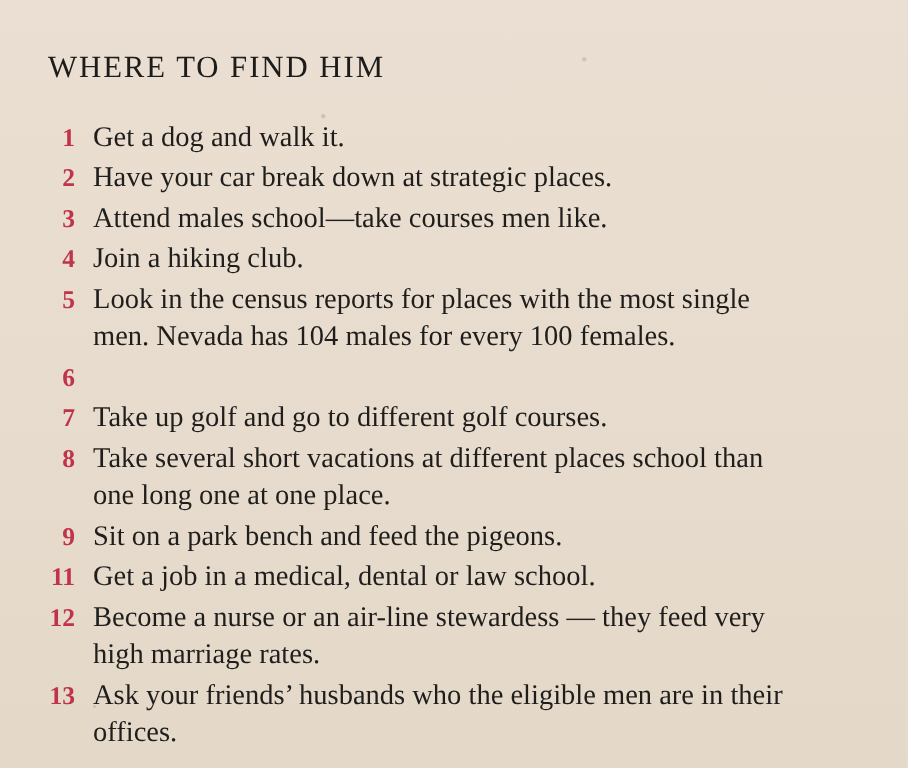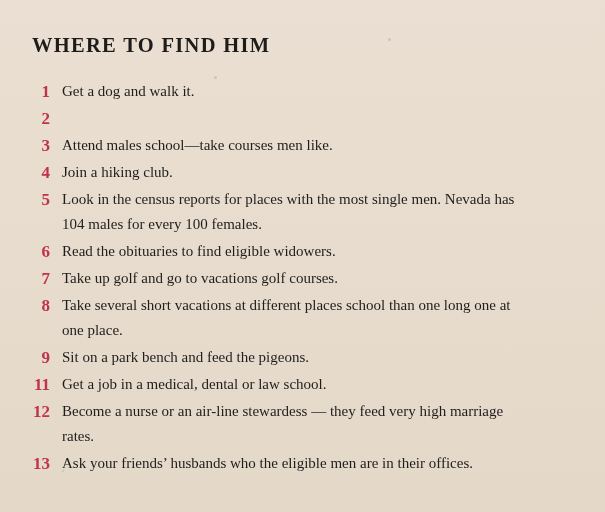--- a/index.html
+++ b/index.html
@@ -18,21 +18,21 @@
     position: relative;
     width: 605px;
     height: 512px;
     background: linear-gradient(180deg, #eadfd2 0%, #e7dccd 45%, #e4d8c9 100%);
     box-sizing: border-box;
     padding: 34px 40px 10px 28px;
   }
   .title {
     font-family: "Liberation Serif", serif;
     font-size: 20.5px;
-    font-weight: bold;
+    font-weight: normal;
     letter-spacing: 1.3px;
     color: #1d1c1a;
     margin: 0 0 22px 4px;
     white-space: nowrap;
   }
   .list {
     margin: 0;
     padding: 0;
     list-style: none;
   }
@@ -48,21 +48,21 @@
     padding-right: 12px;
     box-sizing: border-box;
     font-family: "Liberation Serif", serif;
     font-size: 17px;
     font-weight: bold;
     color: #c0334a;
     line-height: 25px;
   }
   .txt {
     font-family: "Liberation Serif", serif;
-    font-size: 15px;
+    font-size: 19px;
     line-height: 25px;
     color: #1f1e1c;
     max-width: 470px;
   }
   .speck {
     position: absolute;
     background: #bcae9c;
     border-radius: 50%;
     opacity: 0.55;
   }
@@ -78,40 +78,40 @@
 
   <h1 class="title">WHERE TO FIND HIM</h1>
 
   <ul class="list">
     <li class="item">
       <span class="num">1</span>
       <span class="txt">Get a dog and walk it.</span>
     </li>
     <li class="item">
       <span class="num">2</span>
+      <span class="txt">Have your car break down at strategic places.</span>
     </li>
     <li class="item">
       <span class="num">3</span>
       <span class="txt">Attend males school—take courses men like.</span>
     </li>
     <li class="item">
       <span class="num">4</span>
       <span class="txt">Join a hiking club.</span>
     </li>
     <li class="item">
       <span class="num">5</span>
       <span class="txt">Look in the census reports for places with the most single men. Nevada has 104 males for every 100 females.</span>
     </li>
     <li class="item">
       <span class="num">6</span>
-      <span class="txt">Read the obituaries to find eligible widowers.</span>
     </li>
     <li class="item">
       <span class="num">7</span>
-      <span class="txt">Take up golf and go to vacations golf courses.</span>
+      <span class="txt">Take up golf and go to different golf courses.</span>
     </li>
     <li class="item">
       <span class="num">8</span>
       <span class="txt">Take several short vacations at different places school than one long one at one place.</span>
     </li>
     <li class="item">
       <span class="num">9</span>
       <span class="txt">Sit on a park bench and feed the pigeons.</span>
     </li>
     <li class="item">

